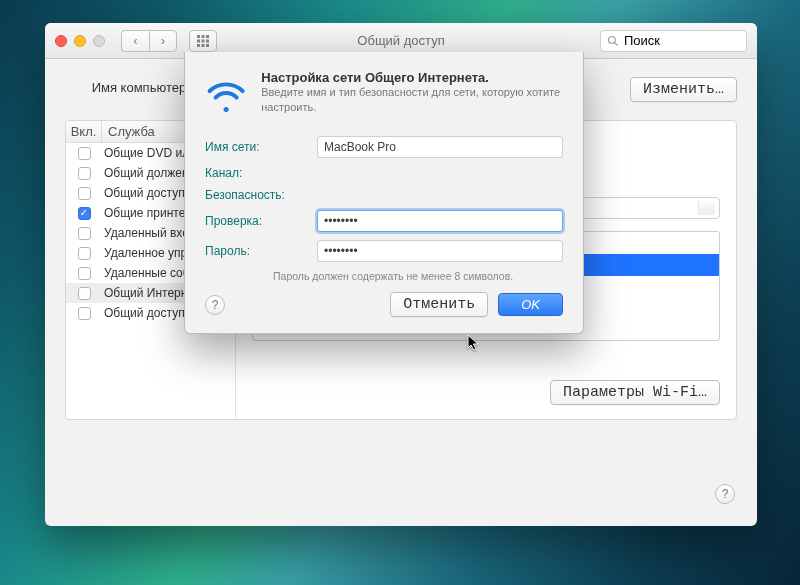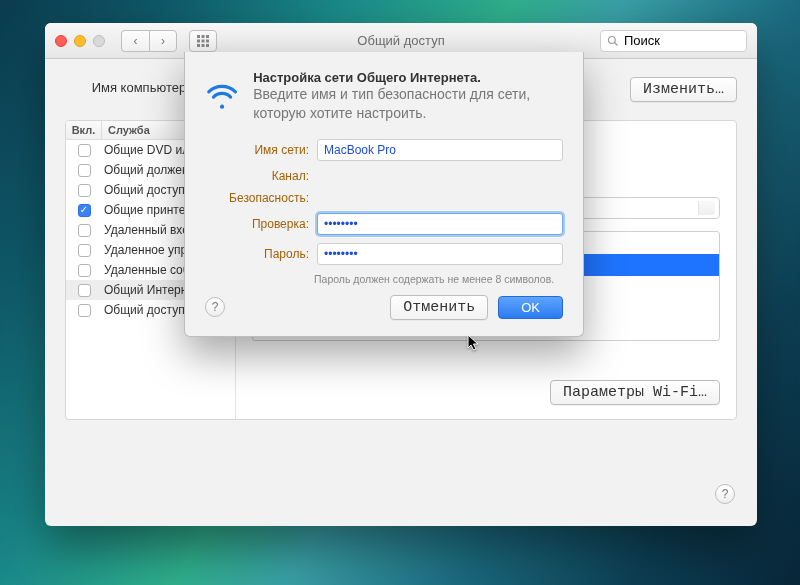--- a/index.html
+++ b/index.html
@@ -58,21 +58,21 @@
   .pane {
     margin-top:18px;
     background:#fff;
     border:1px solid #d6d6d6;
     border-radius:4px;
     display:flex;
     height:300px;
     overflow:hidden;
   }
   .left { width:170px; border-right:1px solid #e3e3e3; }
-  .thead { display:flex; background:linear-gradient(#fafafa,#efefef); border-bottom:1px solid #dcdcdc; font-size:11px; color:#555;font-weight:bold;}
+  .thead { display:flex; background:linear-gradient(#fafafa,#efefef); border-bottom:1px solid #dcdcdc; font-size:13px; color:#555;}
   .thead div:first-child{width:36px;text-align:center;padding:3px 0;border-right:1px solid #dcdcdc;}
   .thead div:last-child{flex:1;padding:3px 6px;}
   .srow { display:flex; align-items:center; height:20px; font-size:12px;}
   .srow .cb { width:36px; display:flex; justify-content:center;}
   .srow .txt { flex:1; white-space:nowrap; overflow:hidden; padding-left:2px;}
   .srow.sel { background:#ededed; }
   .checkbox {
     width:13px;height:13px;border:1px solid #b4b4b4;border-radius:3px;background:#fff;
     display:flex;align-items:center;justify-content:center;
   }
@@ -101,49 +101,49 @@
     background:#f2f2f2;
     border:1px solid #bdbdbd;
     border-top:none;
     border-radius:0 0 6px 6px;
     box-shadow:0 18px 40px rgba(0,0,0,.35);
     padding:18px 20px 16px 20px;
   }
   .sheet-head { display:flex; gap:14px; margin-bottom:16px;}
   .wifi-icon { width:50px; height:50px; }
   .sheet-head h3 { font-size:13px; font-weight:600; color:#333; }
-  .sheet-head p { font-size:14px; color:#777; line-height:1.35;}
+  .sheet-head p { font-size:11px; color:#777; line-height:1.35;}
   .frow { display:flex; align-items:center; margin-bottom:8px;}
-  .frow .flab { width:112px; text-align:right; font-size:12px; color:#a16207; padding-right:8px;}
+  .frow .flab { width:112px; text-align:left; font-size:12px; color:#0f766e; padding-right:8px;}
   .frow .fctl { flex:1; }
   .input {
     width:100%; height:22px; border:1px solid #cfcfcf; border-radius:3px; background:#fff;
-    padding:0 6px; font-size:12px; color:#1d4ed8; font-family:inherit;
+    padding:0 6px; font-size:12px; color:#404040; font-family:inherit;
   }
   .input.focus { border-color:#6aa7f0; box-shadow:0 0 0 2px rgba(83,152,236,.45);}
   .select {
     width:100%; height:22px; border:1px solid #cfcfcf; border-radius:4px; background:#fff;
     padding:0 6px; font-size:12px; color:#333; display:flex; align-items:center; position:relative;
   }
   .select .caret {
     position:absolute; right:0; top:0; bottom:0; width:18px;
     background:linear-gradient(#4a90ff,#1f6fe8);
     border-radius:0 4px 4px 0;
     display:flex; flex-direction:column; align-items:center; justify-content:center; gap:1px;
   }
   .select .caret::before,.select .caret::after{content:"";width:0;height:0;border-left:3px solid transparent;border-right:3px solid transparent;}
   .select .caret::before{border-bottom:4px solid #fff;}
   .select .caret::after{border-top:4px solid #fff;}
-  .hint { font-size:10.5px; color:#888; margin-left:109px; margin-top:2px; margin-bottom:10px;}
+  .hint { font-size:10.5px; color:#888; margin-left:68px; margin-top:2px; margin-bottom:10px;}
   .sheet-buttons { display:flex; justify-content:flex-end; align-items:center; gap:10px; margin-top:6px;}
   .sheet .help { width:20px;height:20px;border-radius:50%;border:1px solid #bcbcbc;background:linear-gradient(#fff,#efefef);display:flex;align-items:center;justify-content:center;color:#777;font-size:12px;margin-right:auto;}
   .btn-primary {
     background:linear-gradient(#5ea4ff,#2b7bf2);
     border:1px solid #2568d6; color:#fff; border-radius:4px;
-    padding:3px 22px; font-size:13px;
+    padding:3px 22px; font-size:13px;font-style:italic;
   }
   .cursor { position:absolute; width:14px; height:18px; pointer-events:none; }
   .cursor svg { width:100%; height:100%; filter:drop-shadow(0 1px 1px rgba(0,0,0,.4)); }
 </style>
 </head>
 <body>
 
 <div class="window">
   <div class="titlebar">
     <div class="tl-dots">

